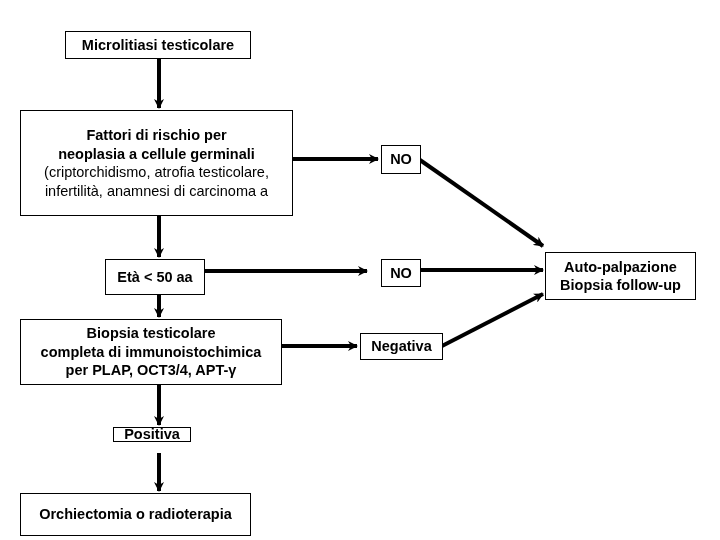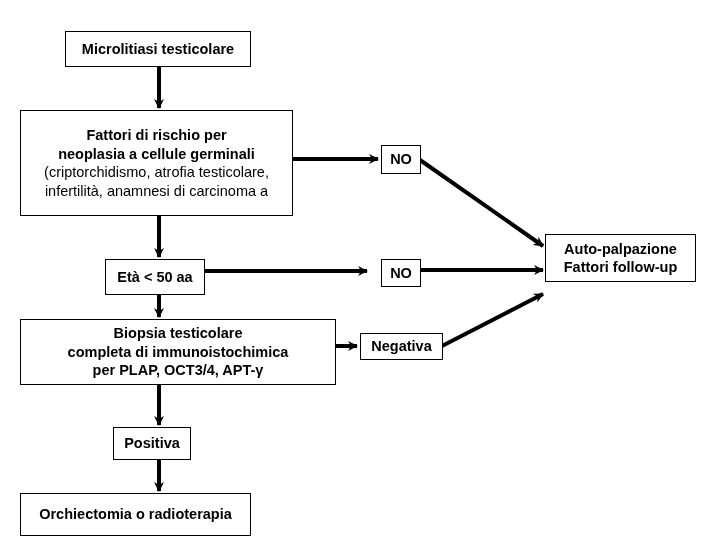--- a/index.html
+++ b/index.html
@@ -29,57 +29,57 @@
     <line x1="159" y1="453" x2="159" y2="491"></line>
     <line x1="292" y1="159" x2="378" y2="159"></line>
     <line x1="204" y1="271" x2="367" y2="271"></line>
     <line x1="281" y1="346" x2="357" y2="346"></line>
     <line x1="420" y1="160" x2="543" y2="246"></line>
     <line x1="420" y1="270" x2="543" y2="270"></line>
     <line x1="442" y1="346" x2="543" y2="294"></line>
   </g>
 </svg>
 
-<div class="box b" style="left:65px;top:31px;width:186px;height:36px;">
+<div class="box b" style="left:65px;top:31px;width:186px;height:28px;">
   <span>Microlitiasi testicolare</span>
 </div>
 
 <div class="box" style="left:20px;top:110px;width:273px;height:106px;">
   <span class="b">Fattori di rischio per</span>
   <span class="b">neoplasia a cellule germinali</span>
   <span class="n">(criptorchidismo, atrofia testicolare,</span>
   <span class="n">infertilità, anamnesi di carcinoma a</span>
 </div>
 
 <div class="box b" style="left:105px;top:259px;width:100px;height:36px;">
   <span>Età &lt; 50 aa</span>
 </div>
 
-<div class="box b" style="left:20px;top:319px;width:316px;height:66px;">
+<div class="box b" style="left:20px;top:319px;width:262px;height:66px;">
   <span>Biopsia testicolare</span>
   <span>completa di immunoistochimica</span>
   <span>per PLAP, OCT3/4, APT-γ</span>
 </div>
 
-<div class="box b" style="left:113px;top:427px;width:78px;height:33px;">
+<div class="box b" style="left:113px;top:427px;width:78px;height:15px;">
   <span>Positiva</span>
 </div>
 
 <div class="box b" style="left:20px;top:493px;width:231px;height:43px;">
   <span>Orchiectomia o radioterapia</span>
 </div>
 
 <div class="box b" style="left:381px;top:145px;width:40px;height:29px;">
   <span>NO</span>
 </div>
 
 <div class="box b" style="left:381px;top:259px;width:40px;height:28px;">
   <span>NO</span>
 </div>
 
 <div class="box b" style="left:360px;top:333px;width:83px;height:27px;">
   <span>Negativa</span>
 </div>
 
-<div class="box b" style="left:545px;top:234px;width:151px;height:48px;">
+<div class="box b" style="left:545px;top:252px;width:151px;height:48px;">
   <span>Auto-palpazione</span>
-  <span>Fattori follow-up</span>
+  <span>Biopsia follow-up</span>
 </div>
 
 </body></html>

